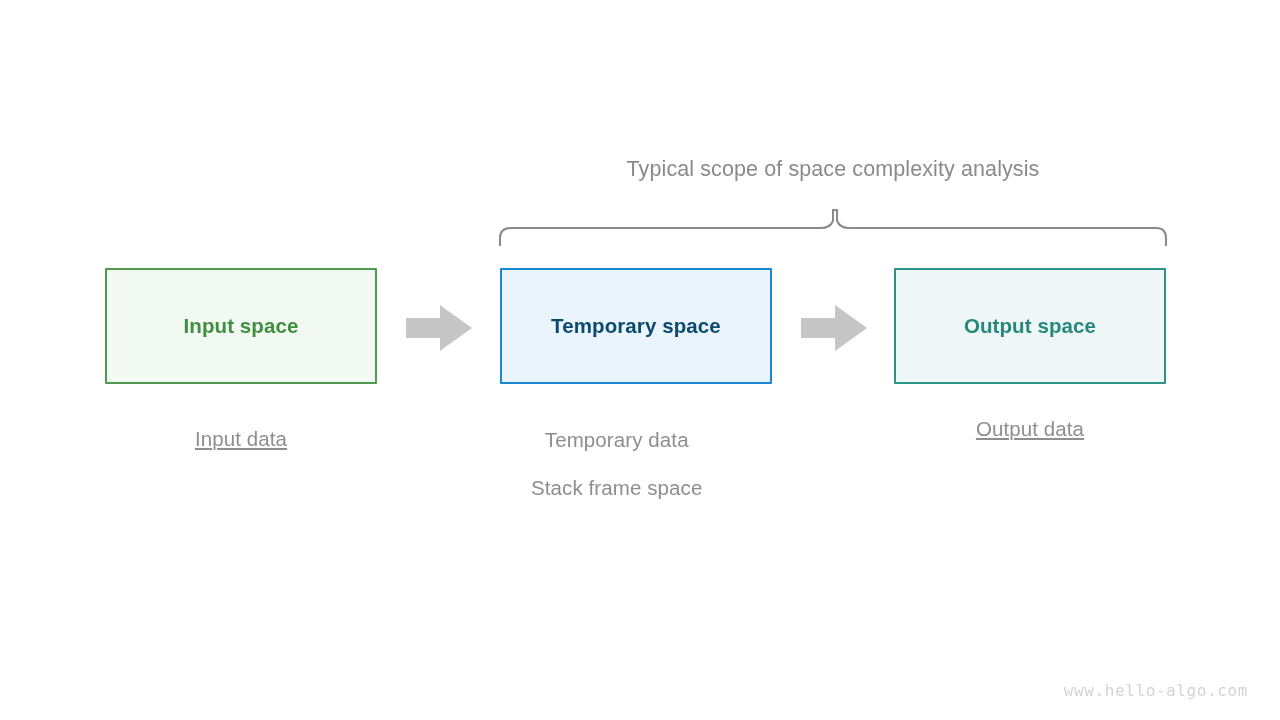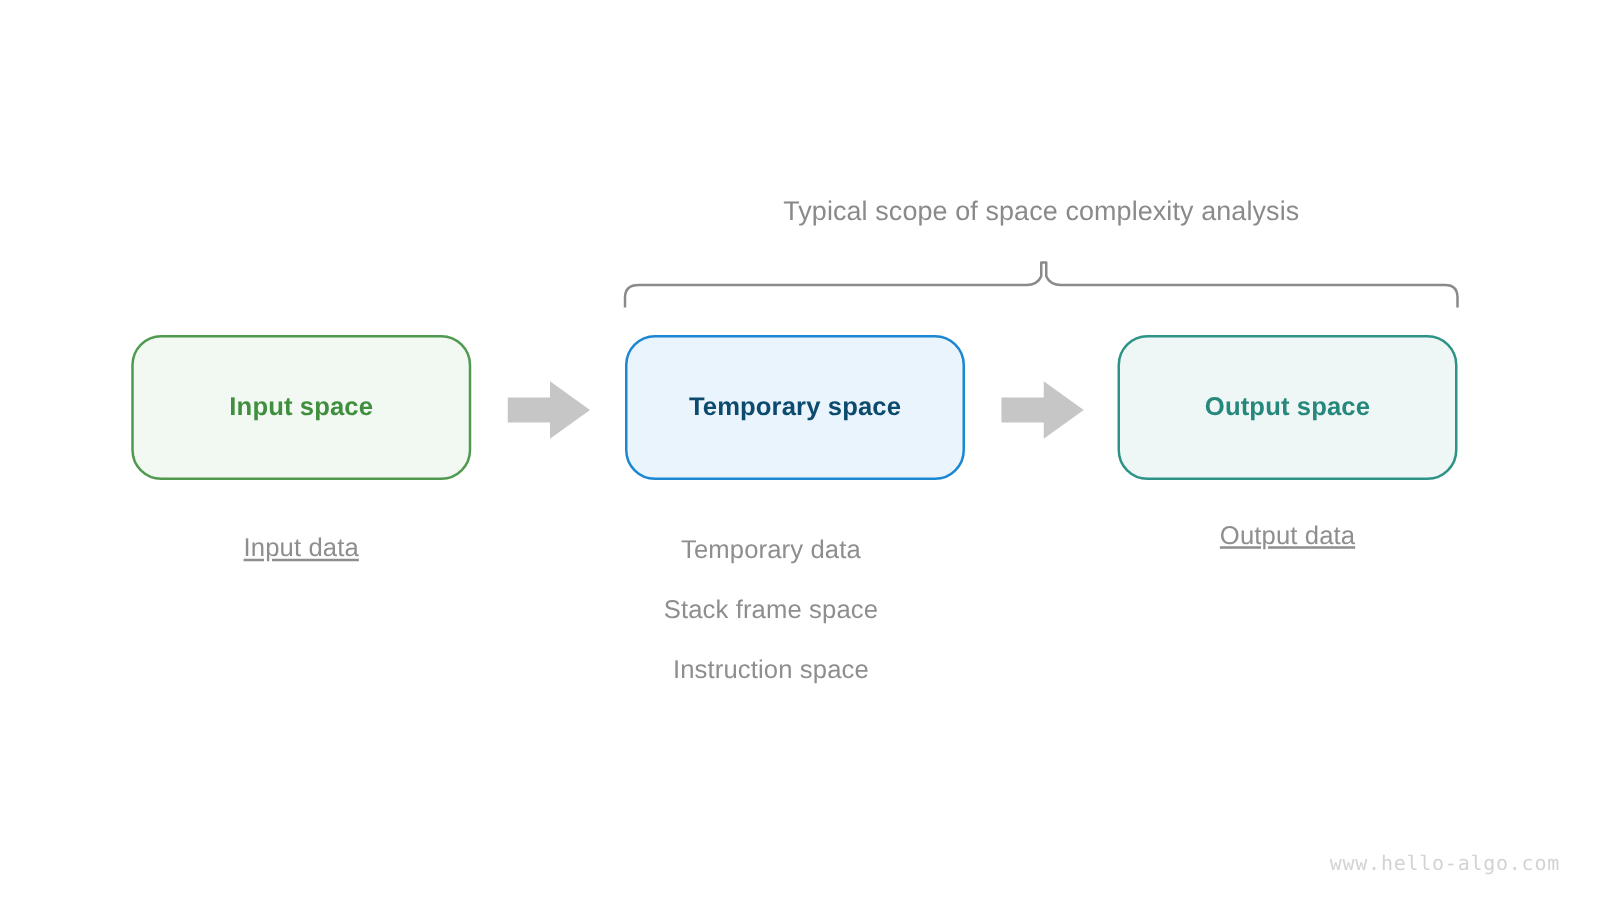--- a/index.html
+++ b/index.html
@@ -45,21 +45,21 @@
     width: 690px;
     height: 46px;
   }
 
   
   .box {
     position: absolute;
     top: 268px;
     height: 116px;
     box-sizing: border-box;
-    border-radius: 24px;
+    border-radius: 1px;
     border-style: solid;
     border-width: 2px;
     display: flex;
     align-items: center;
     justify-content: center;
   }
   .box-label {
     font-size: 20.5px;
     font-weight: bold;
     letter-spacing: 0.1px;
@@ -178,20 +178,19 @@
 
   <div class="box" id="box-output">
     <span class="box-label">Output space</span>
   </div>
 
   <div class="caption caption-center" id="caption-input">Input data</div>
 
   <div class="caption-list">
     <div class="caption-line">Temporary data</div>
     <div class="caption-line">Stack frame space</div>
-    <div class="caption-line">Instruction space</div>
   </div>
 
   <div class="caption caption-center" id="caption-output">Output data</div>
 
   <div class="watermark">www.hello-algo.com</div>
 
 </div>
 
 </body></html>

